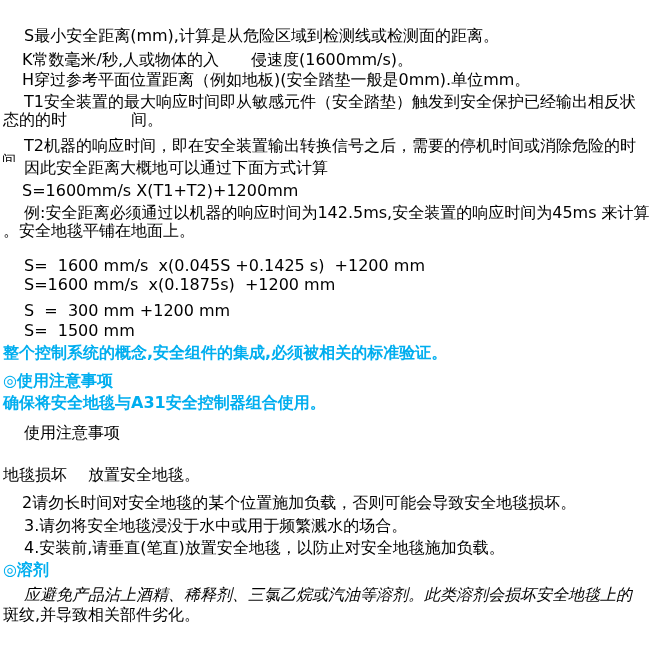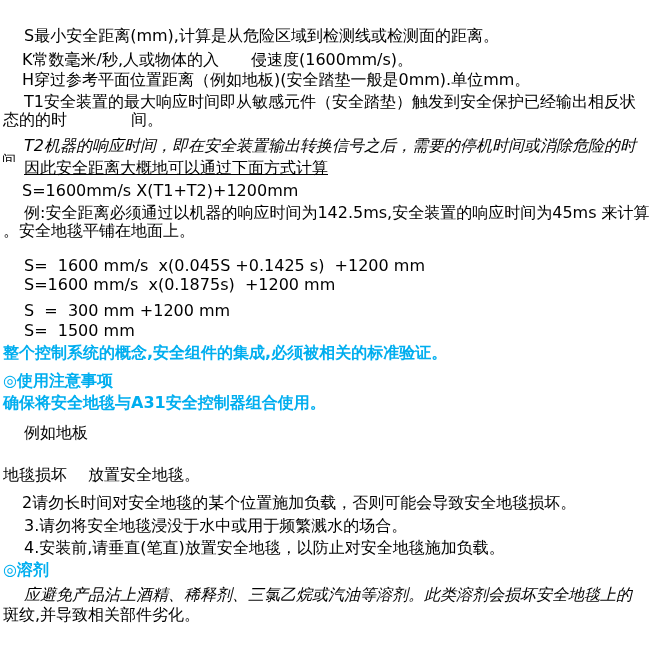--- a/index.html
+++ b/index.html
@@ -39,37 +39,37 @@
 </head>
 <body>
 
 <div class="page">
 
   <div class="ln" style="top:27px;  left:24px;">S最小安全距离(mm),计算是从危险区域到检测线或检测面的距离。</div>
   <div class="ln" style="top:51px;  left:22px;">K常数毫米/秒,人或物体的入　　侵速度(1600mm/s)。</div>
   <div class="ln" style="top:71px;  left:22px;">H穿过参考平面位置距离（例如地板)(安全踏垫一般是0mm).单位mm。</div>
   <div class="ln" style="top:93px;  left:24px;">T1安全装置的最大响应时间即从敏感元件（安全踏垫）触发到安全保护已经输出相反状</div>
   <div class="ln" style="top:111px; left:3px;">态的的时　　　　间。</div>
-  <div class="ln" style="top:137px; left:24px;font-style:italic;">T2机器的响应时间，即在安全装置输出转换信号之后，需要的停机时间或消除危险的时</div>
+  <div class="ln" style="top:137px; left:24px;">T2机器的响应时间，即在安全装置输出转换信号之后，需要的停机时间或消除危险的时</div>
   <div class="ln clip" style="top:152px; left:2px;">间</div>
-  <div class="ln" style="top:159px; left:24px;text-decoration:underline;">因此安全距离大概地可以通过下面方式计算</div>
+  <div class="ln" style="top:159px; left:24px;">因此安全距离大概地可以通过下面方式计算</div>
   <div class="ln" style="top:182px; left:22px;">S=1600mm/s X(T1+T2)+1200mm</div>
   <div class="ln" style="top:204px; left:24px;">例:安全距离必须通过以机器的响应时间为142.5ms,安全装置的响应时间为45ms 来计算</div>
   <div class="ln" style="top:222px; left:3px;">。安全地毯平铺在地面上。</div>
 
   <div class="ln" style="top:257px; left:24px;">S=  1600 mm/s  x(0.045S +0.1425 s)  +1200 mm</div>
   <div class="ln" style="top:276px; left:24px;text-align:center;">S=1600 mm/s  x(0.1875s)  +1200 mm</div>
   <div class="ln" style="top:302px; left:24px;">S  =  300 mm +1200 mm</div>
   <div class="ln" style="top:322px; left:24px;">S=  1500 mm</div>
 
   <div class="ln cyan" style="top:344px; left:3px;">整个控制系统的概念,安全组件的集成,必须被相关的标准验证。</div>
   <div class="ln cyan" style="top:372px; left:3px;">◎使用注意事项</div>
   <div class="ln cyan" style="top:394px; left:3px;">确保将安全地毯与A31安全控制器组合使用。</div>
 
-  <div class="ln" style="top:424px; left:24px;">例如地板</div>
+  <div class="ln" style="top:424px; left:24px;">使用注意事项</div>
   <div class="ln" style="top:466px; left:3px;">地毯损坏　 放置安全地毯。</div>
   <div class="ln" style="top:494px; left:22px;">2请勿长时间对安全地毯的某个位置施加负载，否则可能会导致安全地毯损坏。</div>
   <div class="ln" style="top:517px; left:24px;">3.请勿将安全地毯浸没于水中或用于频繁溅水的场合。</div>
   <div class="ln" style="top:539px; left:24px;">4.安装前,请垂直(笔直)放置安全地毯，以防止对安全地毯施加负载。</div>
 
   <div class="ln cyan" style="top:561px; left:3px;">◎溶剂</div>
   <div class="ln" style="top:586px; left:24px;font-style:italic;">应避免产品沾上酒精、稀释剂、三氯乙烷或汽油等溶剂。此类溶剂会损坏安全地毯上的</div>
   <div class="ln" style="top:606px; left:3px;">斑纹,并导致相关部件劣化。</div>
 
 </div>

